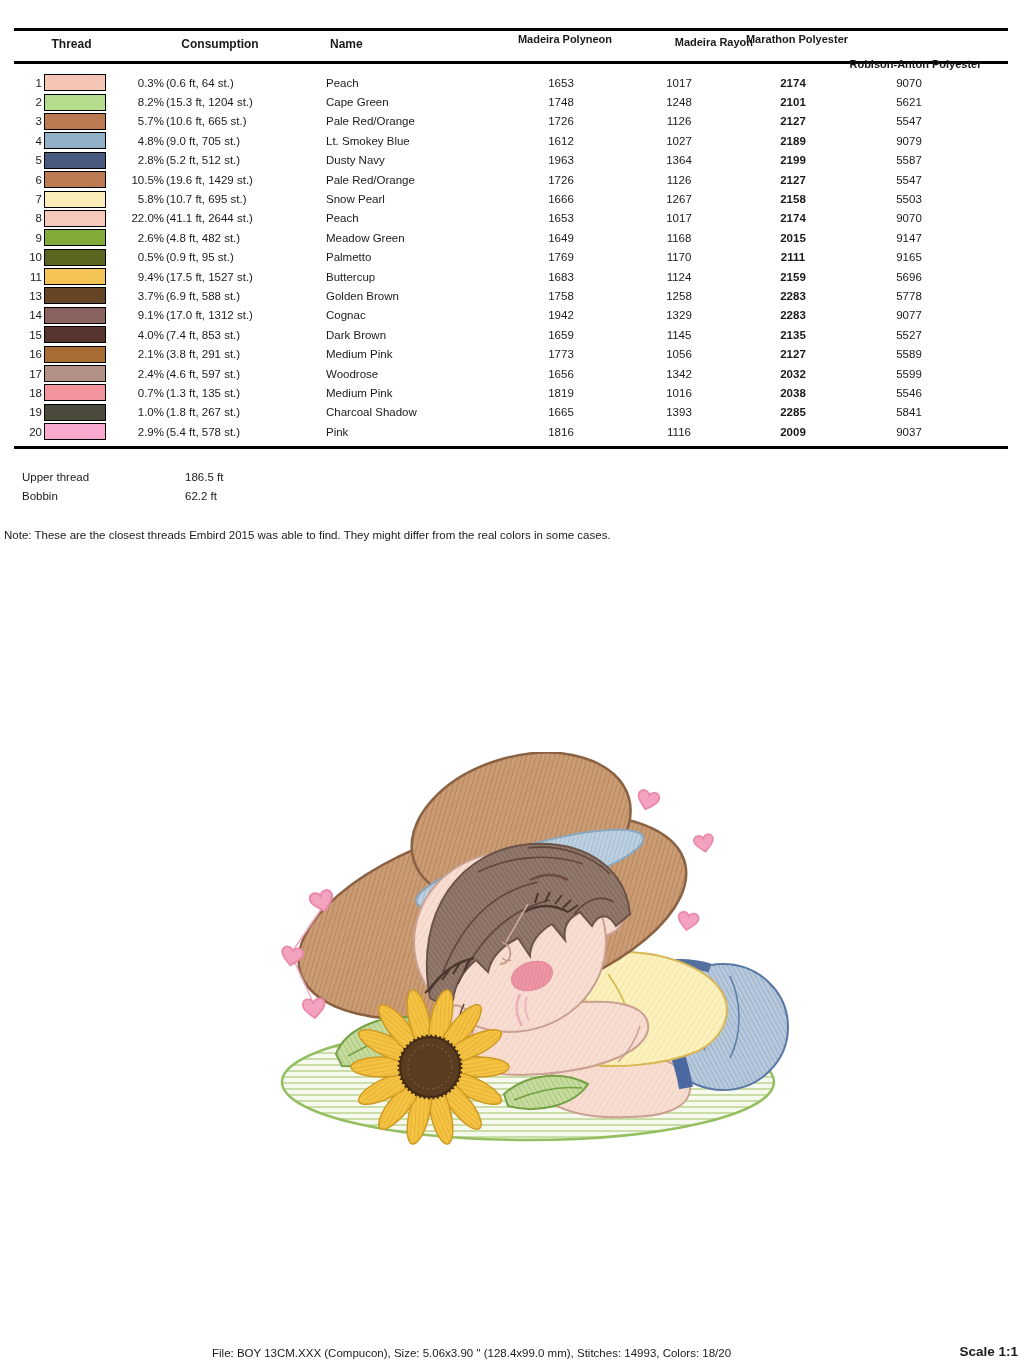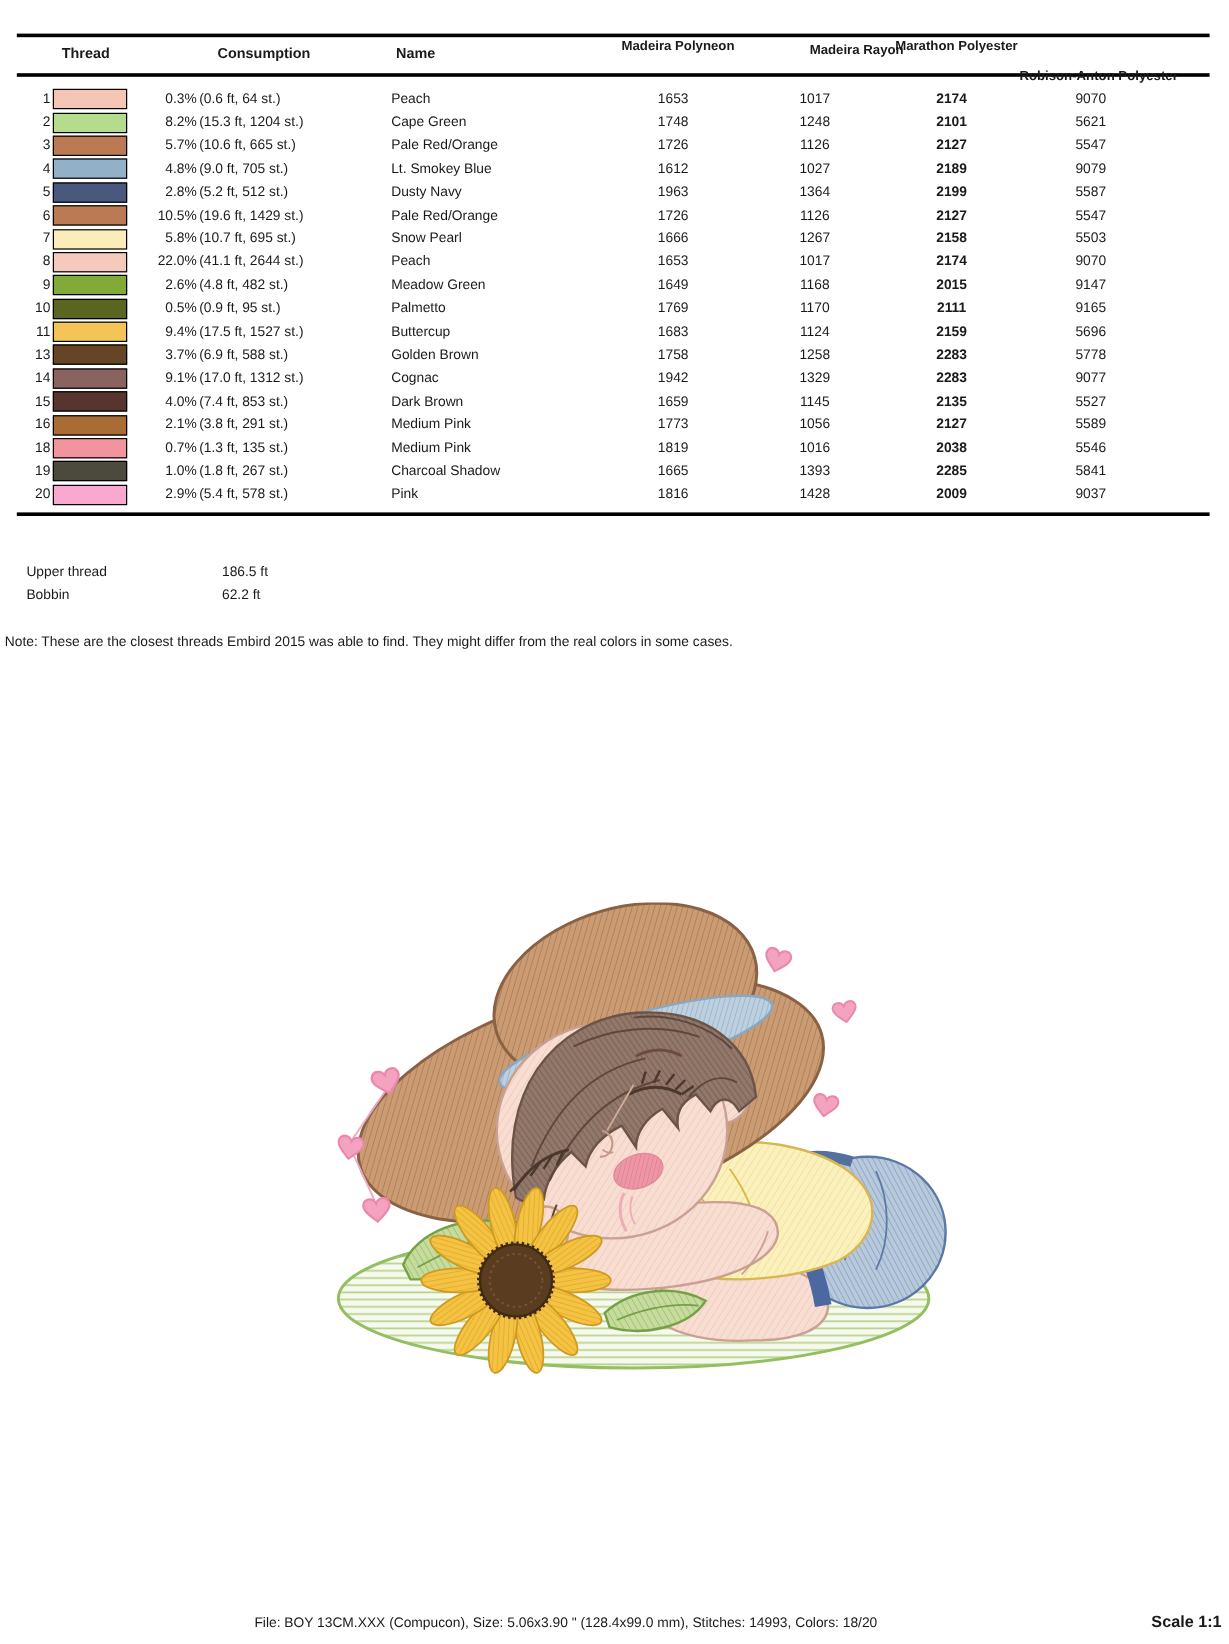--- a/index.html
+++ b/index.html
@@ -217,20 +217,31 @@
     <div class="swatch" style="background: rgb(169, 108, 52);"></div>
     <div class="cpct">2.1%</div>
     <div class="cdetail">(3.8 ft, 291 st.)</div>
     <div class="cname">Medium Pink</div>
     <div class="ccode w1">1773</div>
     <div class="ccode w2">1056</div>
     <div class="ccode w3">2127</div>
     <div class="ccode w4">5589</div>
   </div>
 
+  <div class="trow">
+    <div class="cnum">17</div>
+    <div class="swatch" style="background: rgb(179, 145, 135);"></div>
+    <div class="cpct">2.4%</div>
+    <div class="cdetail">(4.6 ft, 597 st.)</div>
+    <div class="cname">Woodrose</div>
+    <div class="ccode w1">1656</div>
+    <div class="ccode w2">1342</div>
+    <div class="ccode w3">2032</div>
+    <div class="ccode w4">5599</div>
+  </div>
 
   <div class="trow">
     <div class="cnum">18</div>
     <div class="swatch" style="background: rgb(242, 147, 157);"></div>
     <div class="cpct">0.7%</div>
     <div class="cdetail">(1.3 ft, 135 st.)</div>
     <div class="cname">Medium Pink</div>
     <div class="ccode w1">1819</div>
     <div class="ccode w2">1016</div>
     <div class="ccode w3">2038</div>
@@ -249,21 +260,21 @@
     <div class="ccode w4">5841</div>
   </div>
 
   <div class="trow">
     <div class="cnum">20</div>
     <div class="swatch" style="background: rgb(249, 168, 207);"></div>
     <div class="cpct">2.9%</div>
     <div class="cdetail">(5.4 ft, 578 st.)</div>
     <div class="cname">Pink</div>
     <div class="ccode w1">1816</div>
-    <div class="ccode w2">1428</div>
+    <div class="ccode w2">1116</div>
     <div class="ccode w3">2009</div>
     <div class="ccode w4">9037</div>
   </div>
 </div>
   <div class="thick" id="rows-end-line"></div>
 </div>
 
 <div class="sumrow" style="left:22px;top:471px;">Upper thread</div>
 <div class="sumrow" style="left:185px;top:471px;">186.5 ft</div>
 <div class="sumrow" style="left:22px;top:490px;">Bobbin</div>

